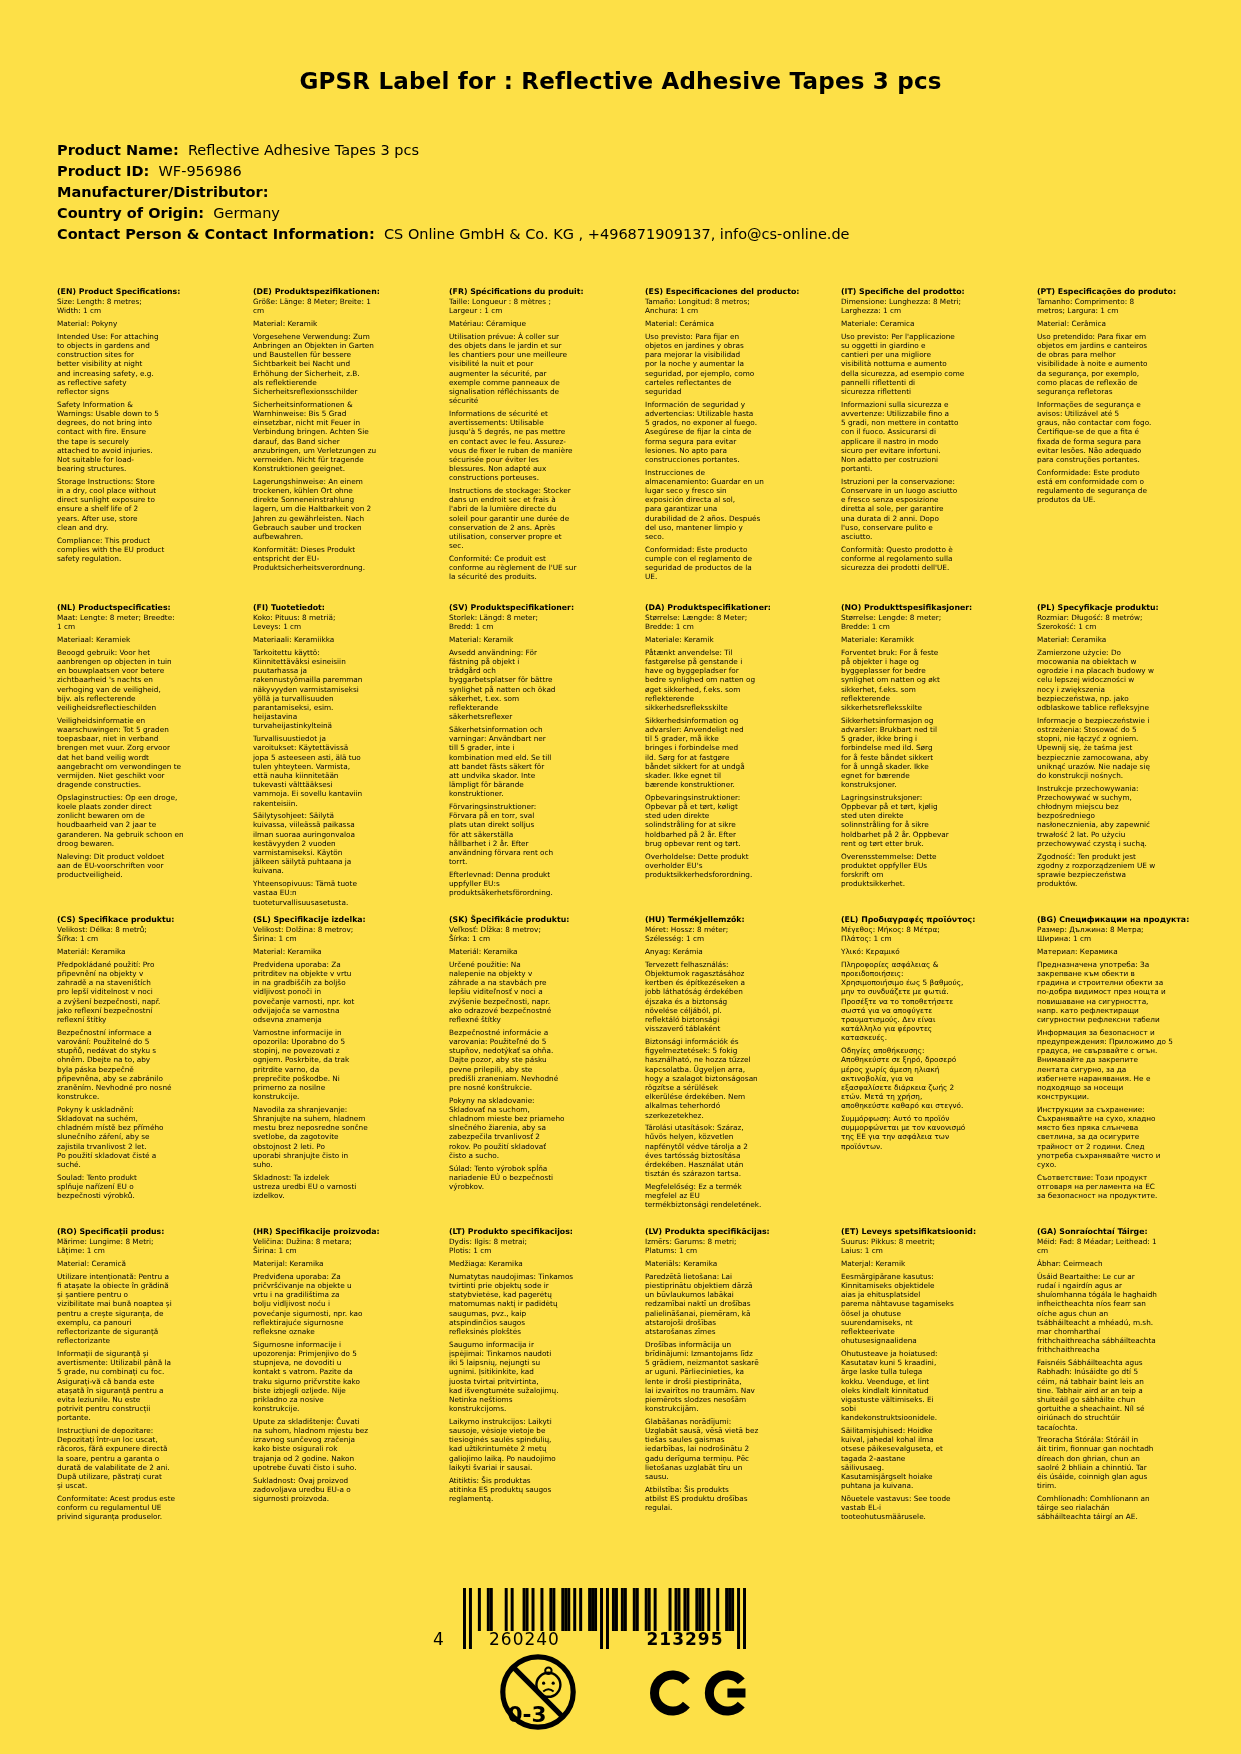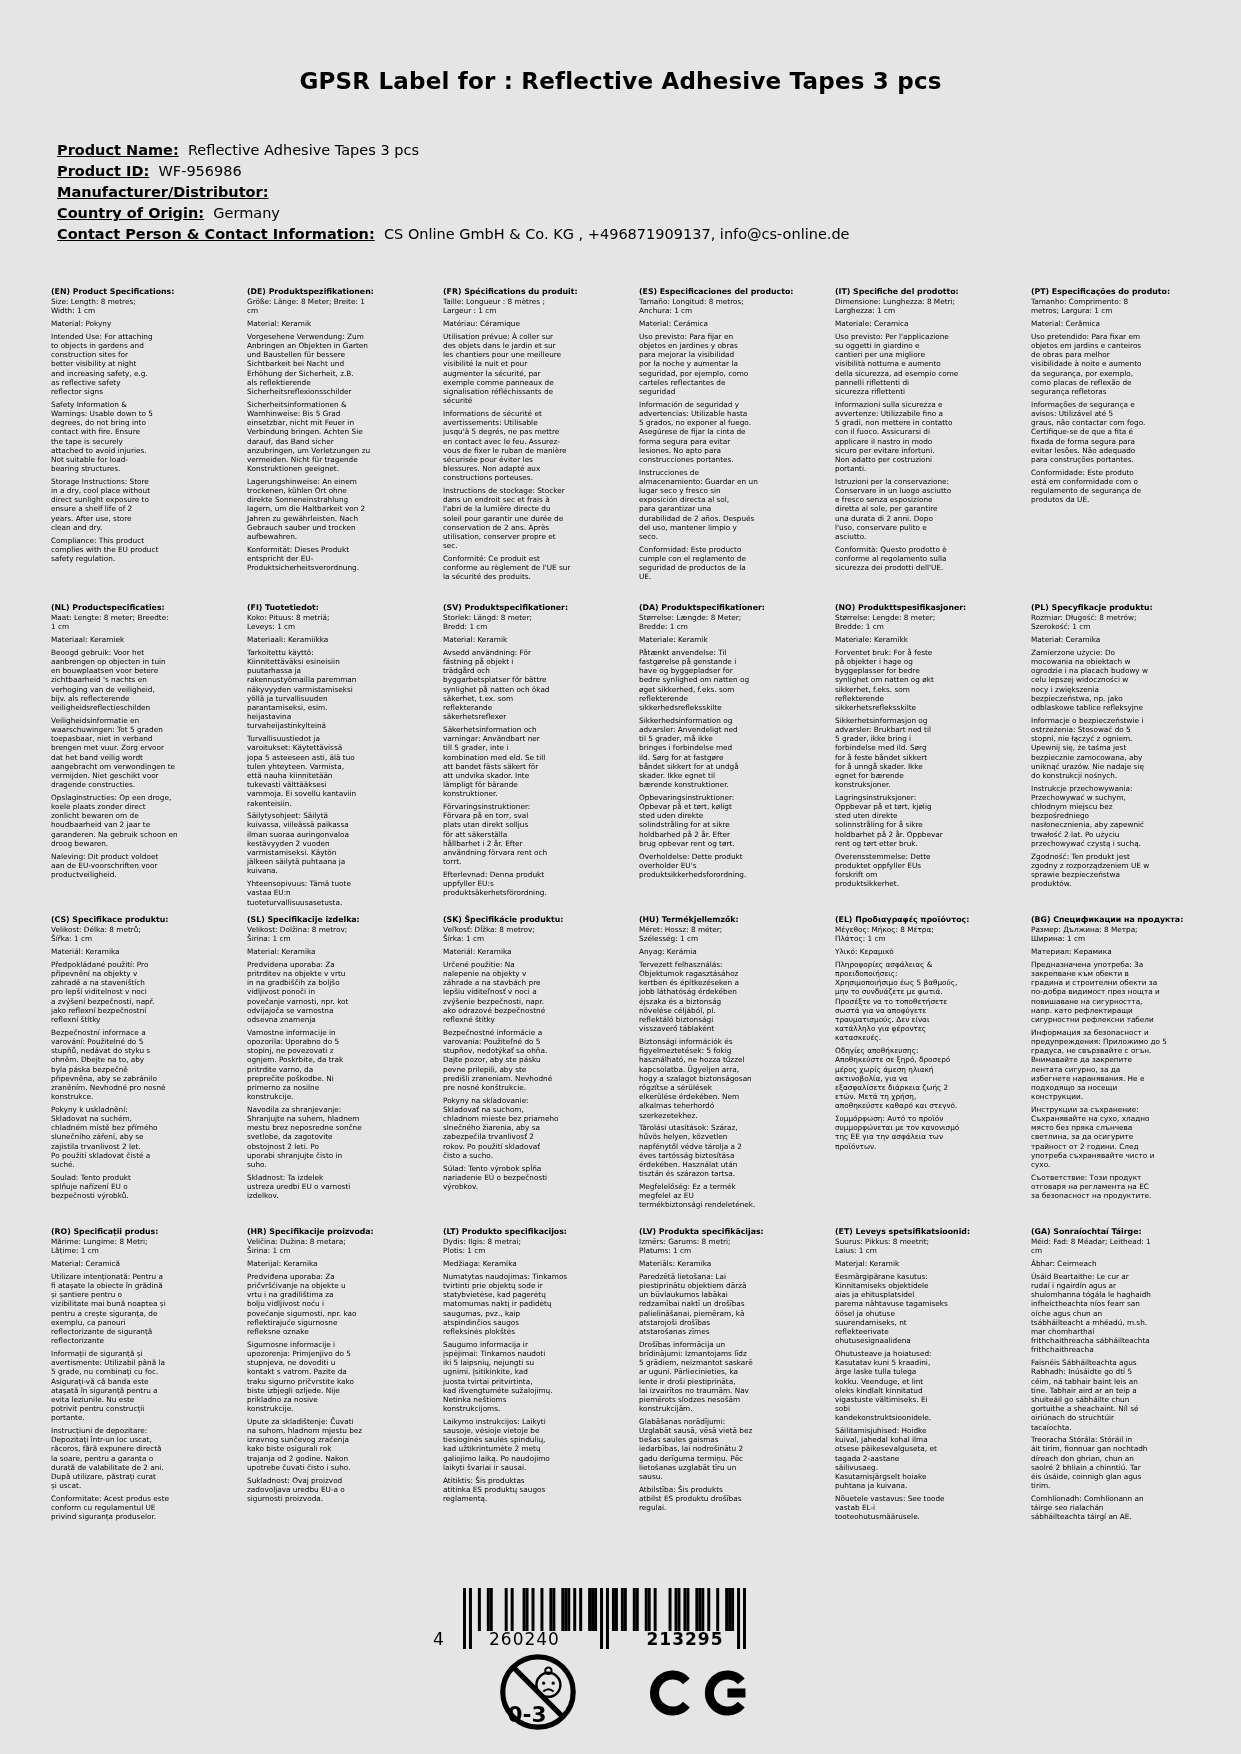--- a/index.html
+++ b/index.html
@@ -1,23 +1,23 @@
 <!DOCTYPE html>
 <html><head>
 <meta charset="utf-8">
 <style>
   html,body{margin:0;padding:0;background:#fff;}
-  .page{position:relative;width:1241px;height:1754px;background:#e5e5e5;color:#000;
+  .page{position:relative;width:1241px;height:1754px;background:#fde047;color:#000;
         font-family:"DejaVu Sans","Liberation Sans",sans-serif;overflow:hidden;}
   .title{position:absolute;top:68px;left:0;width:100%;text-align:center;
          font-size:23px;font-weight:bold;letter-spacing:.2px;}
   .product-info{position:absolute;top:140px;left:57px;font-size:14.5px;line-height:21px;}
-  .info-label{font-weight:bold;text-decoration:underline;}
+  .info-label{font-weight:bold;}
   .info-value{font-weight:normal;}
-  .lang-row{position:absolute;left:51px;display:grid;grid-template-columns:repeat(6,166px);column-gap:30px;}
+  .lang-row{position:absolute;left:57px;display:grid;grid-template-columns:repeat(6,166px);column-gap:30px;}
   .row-1{top:287px;} .row-2{top:603px;} .row-3{top:915px;} .row-4{top:1227px;}
   .lang-block{font-size:7.3px;line-height:9.2px;}
   .lang-heading{font-weight:bold;font-size:7.8px;margin-bottom:1px;}
   .lang-block p{margin:0 0 3.5px 0;white-space:pre-line;}
   .barcode-wrap{position:absolute;left:437px;top:1588px;width:320px;height:66px;}
   .barcode-bars{position:absolute;left:26px;top:0;}
   .bc-num{position:absolute;font-size:17px;letter-spacing:1px;top:41px;}
   .bc-first{left:-4px;width:24px;text-align:left;}
   .bc-left{left:52px;width:128px;text-align:left;}
   .bc-right{left:184px;width:128px;text-align:center;font-weight:bold;}

